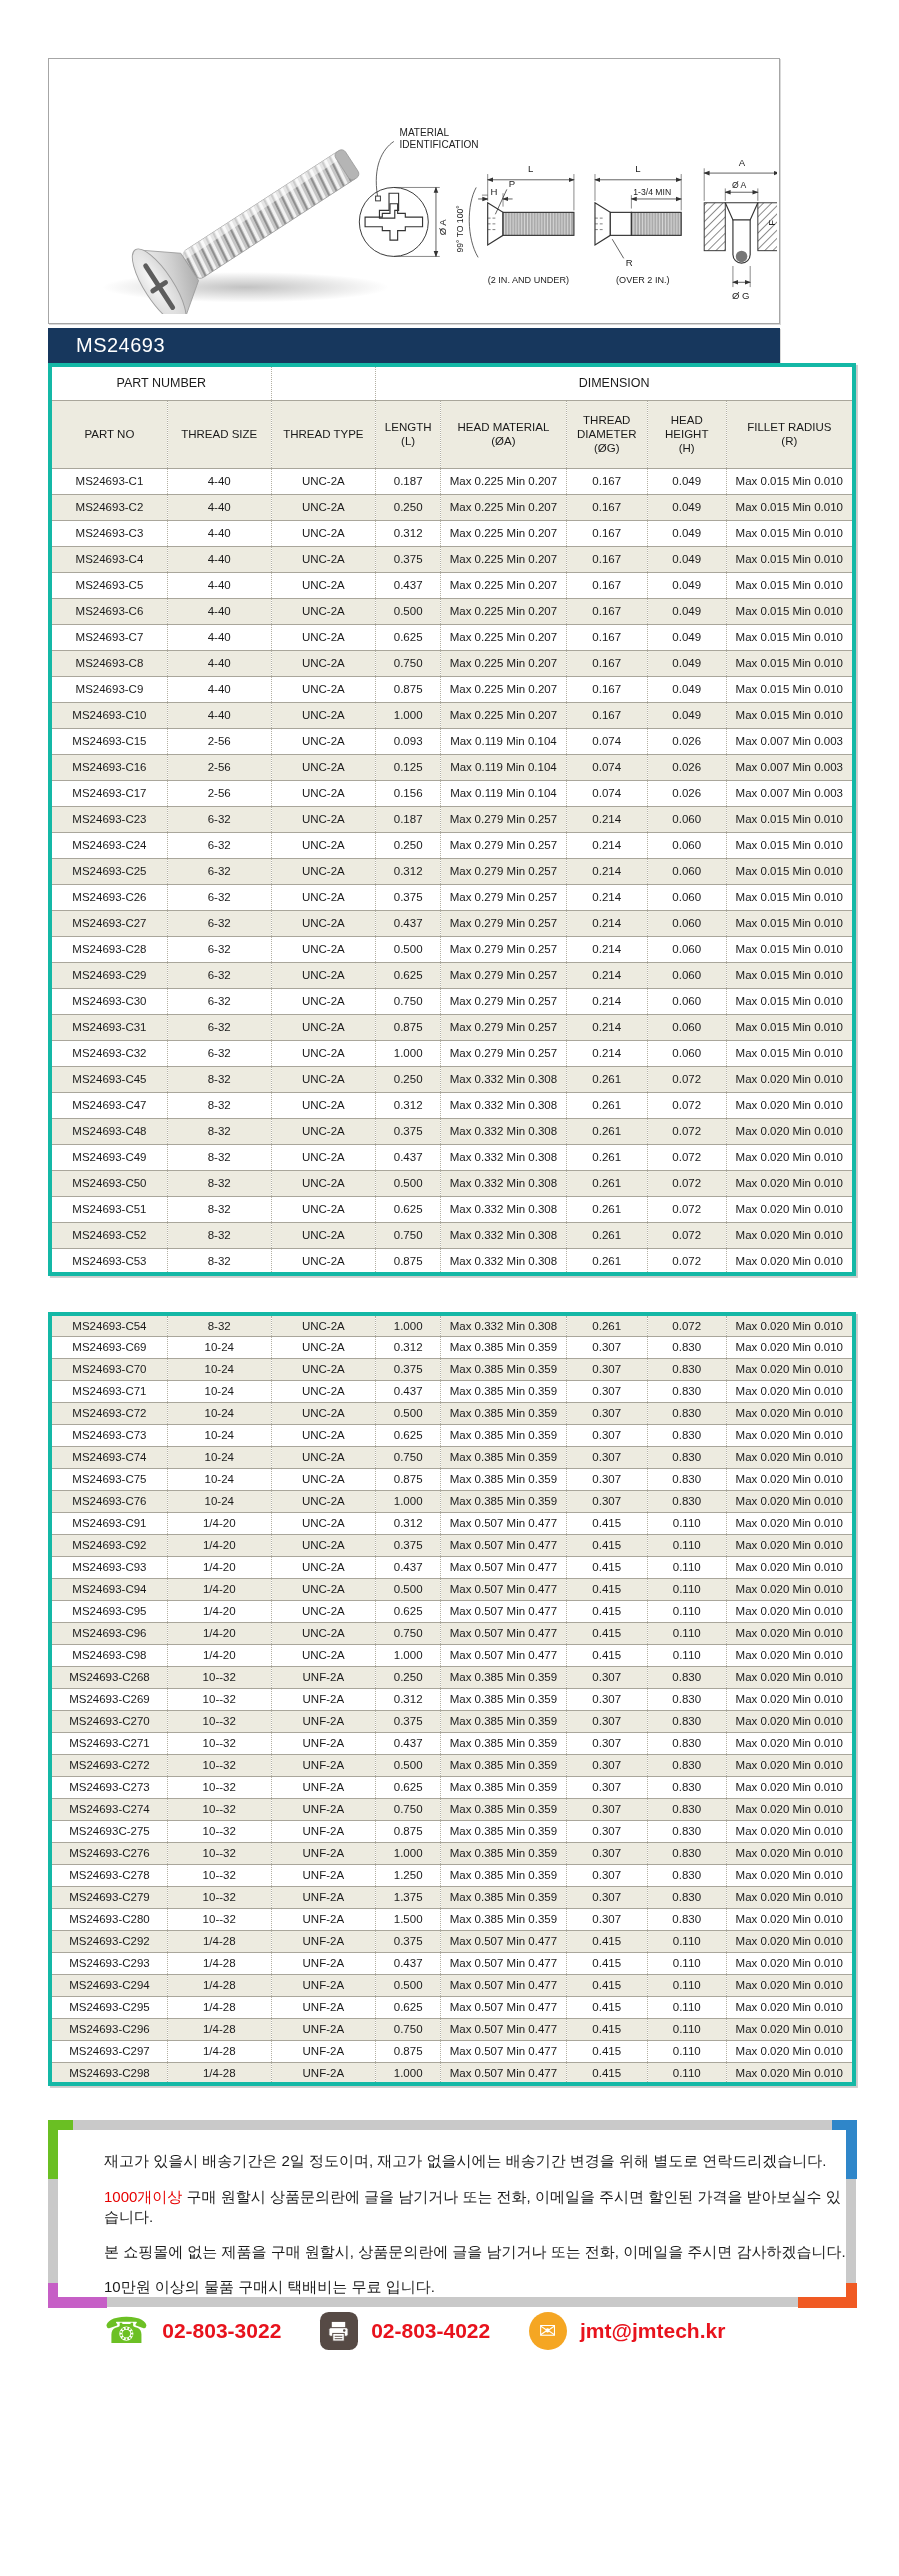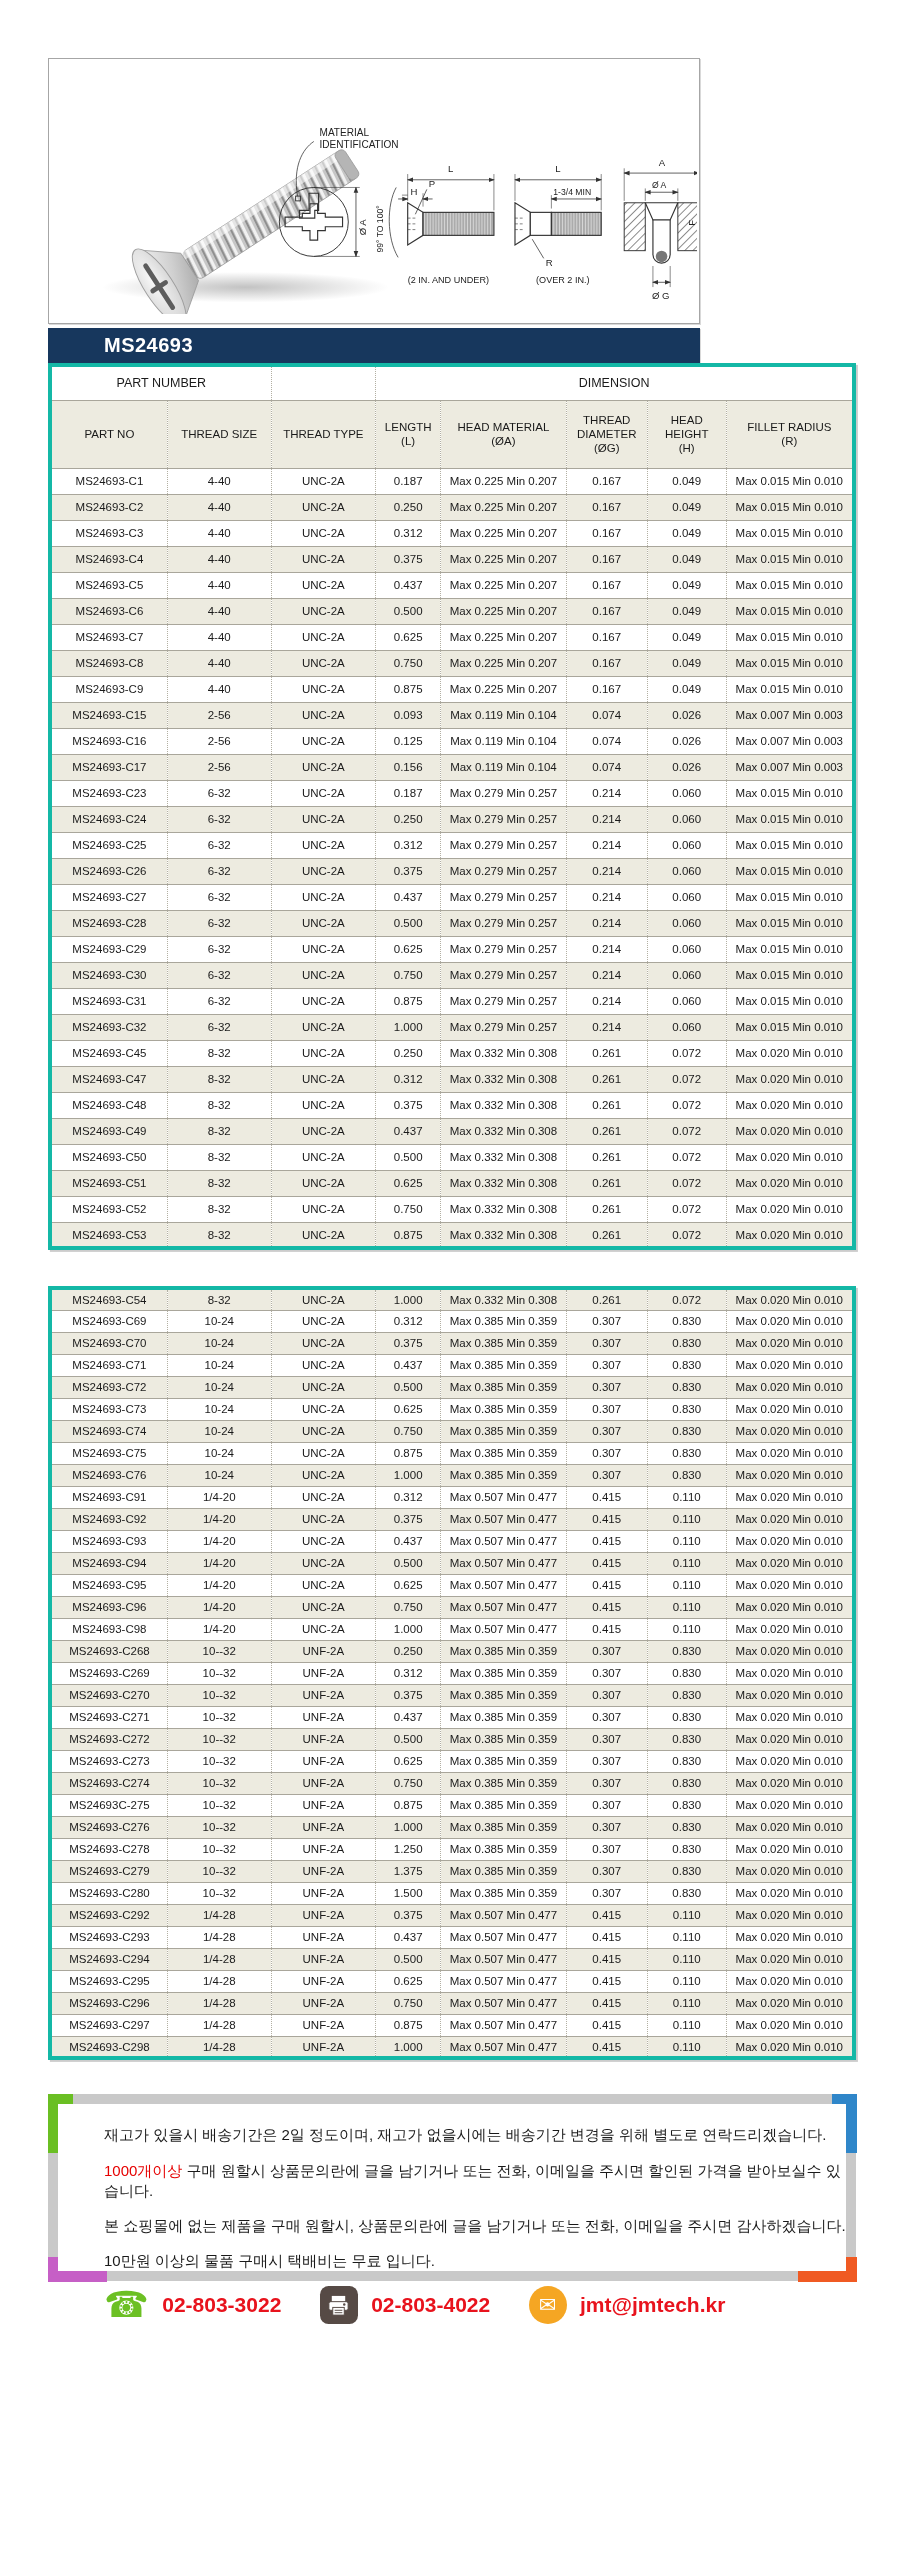--- a/index.html
+++ b/index.html
@@ -1,27 +1,27 @@
 <!DOCTYPE html>
 <html><head>
 <meta charset="utf-8">
 <style>
   html,body{margin:0;padding:0;background:#ffffff;}
   body{width:900px;height:2576px;font-family:"Liberation Sans",sans-serif;color:#1a1a1a;position:relative;overflow:hidden;}
-  .content{width:652px;margin-left:48px;}
+  .content{width:732px;margin-left:48px;}
 
   
   .panel{margin-top:58px;height:264px;border:1px solid #a6a6a6;background:#ffffff;position:relative;box-shadow:1px 1px 0 #d9d9d9;}
   .photo-wrap{position:absolute;left:9.6px;top:9.6px;width:383px;height:245px;}
   .drawing-wrap{position:absolute;right:1.9px;top:1.9px;width:433px;height:251px;}
   svg text{font-family:"Liberation Sans",sans-serif;}
 
   
   .title-bar{margin-top:3.8px;height:35px;background:#17375D;color:#ffffff;display:flex;align-items:center;box-shadow:1px 1px 0 #d9d9d9;}
-  .title-bar span{font-size:20px;font-weight:bold;letter-spacing:0.5px;padding-left:56px;}
+  .title-bar span{font-size:20px;font-weight:normal;letter-spacing:0.5px;padding-left:28px;}
 
   
   table.spec{width:808px;margin-left:48px;border-collapse:collapse;table-layout:fixed;background:#ffffff;
              border:4px solid #14b8a6;box-shadow:1.9px 1.9px 0 #cccccc;}
   table.spec td,table.spec th{font-weight:normal;text-align:center;vertical-align:middle;font-size:11.5px;
              border-left:1px dotted #b2afa2;border-top:1px solid #a9a69b;padding:0 1.9px;overflow:hidden;}
   table.spec td:first-child,table.spec th:first-child{border-left:none;}
   tr.pn-row th{height:33px;background:#ffffff;font-size:12.5px;border-top:none;}
   tr.hdr-row th{height:67px;background:#EDEBE0;line-height:1.25;}
   .t1 tbody tr{height:26px;}
@@ -328,20 +328,30 @@
         <td>MS24693-C9</td>
         <td>4-40</td>
         <td>UNC-2A</td>
         <td>0.875</td>
         <td>Max 0.225 Min 0.207</td>
         <td>0.167</td>
         <td>0.049</td>
         <td>Max 0.015 Min 0.010</td>
       </tr>
       <tr>
+        <td>MS24693-C10</td>
+        <td>4-40</td>
+        <td>UNC-2A</td>
+        <td>1.000</td>
+        <td>Max 0.225 Min 0.207</td>
+        <td>0.167</td>
+        <td>0.049</td>
+        <td>Max 0.015 Min 0.010</td>
+      </tr>
+      <tr>
         <td>MS24693-C15</td>
         <td>2-56</td>
         <td>UNC-2A</td>
         <td>0.093</td>
         <td>Max 0.119 Min 0.104</td>
         <td>0.074</td>
         <td>0.026</td>
         <td>Max 0.007 Min 0.003</td>
       </tr>
       <tr>

